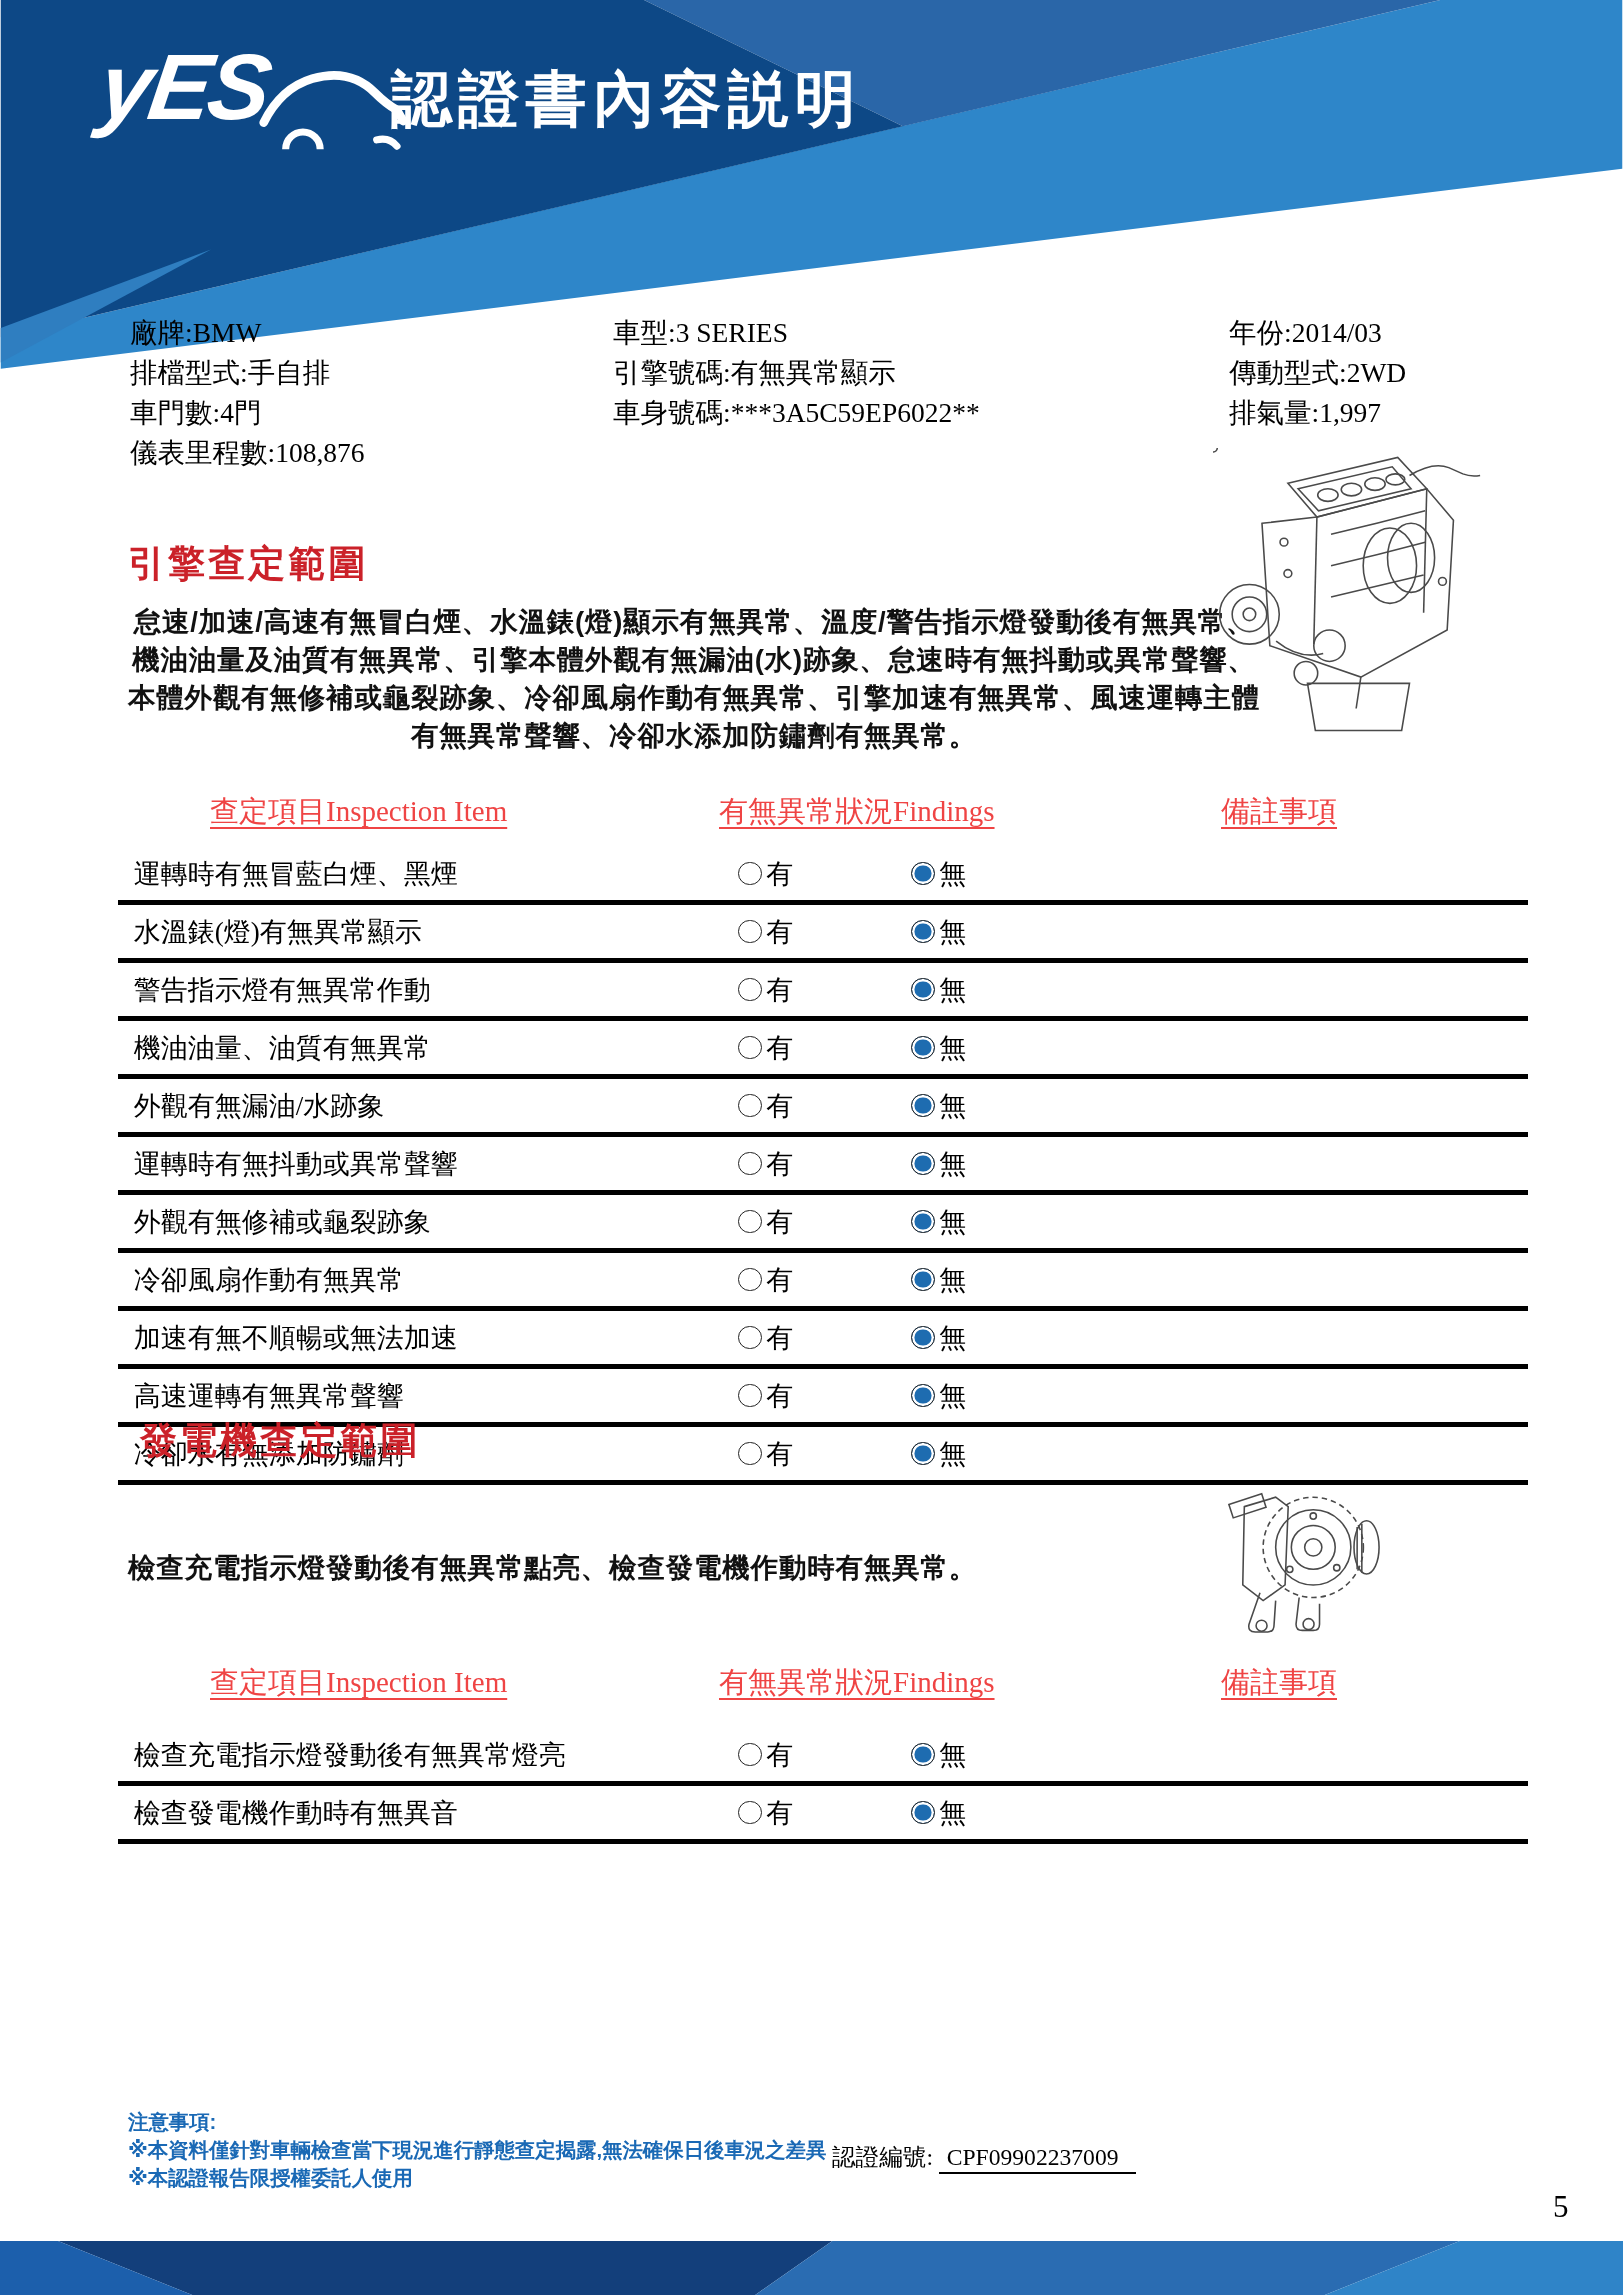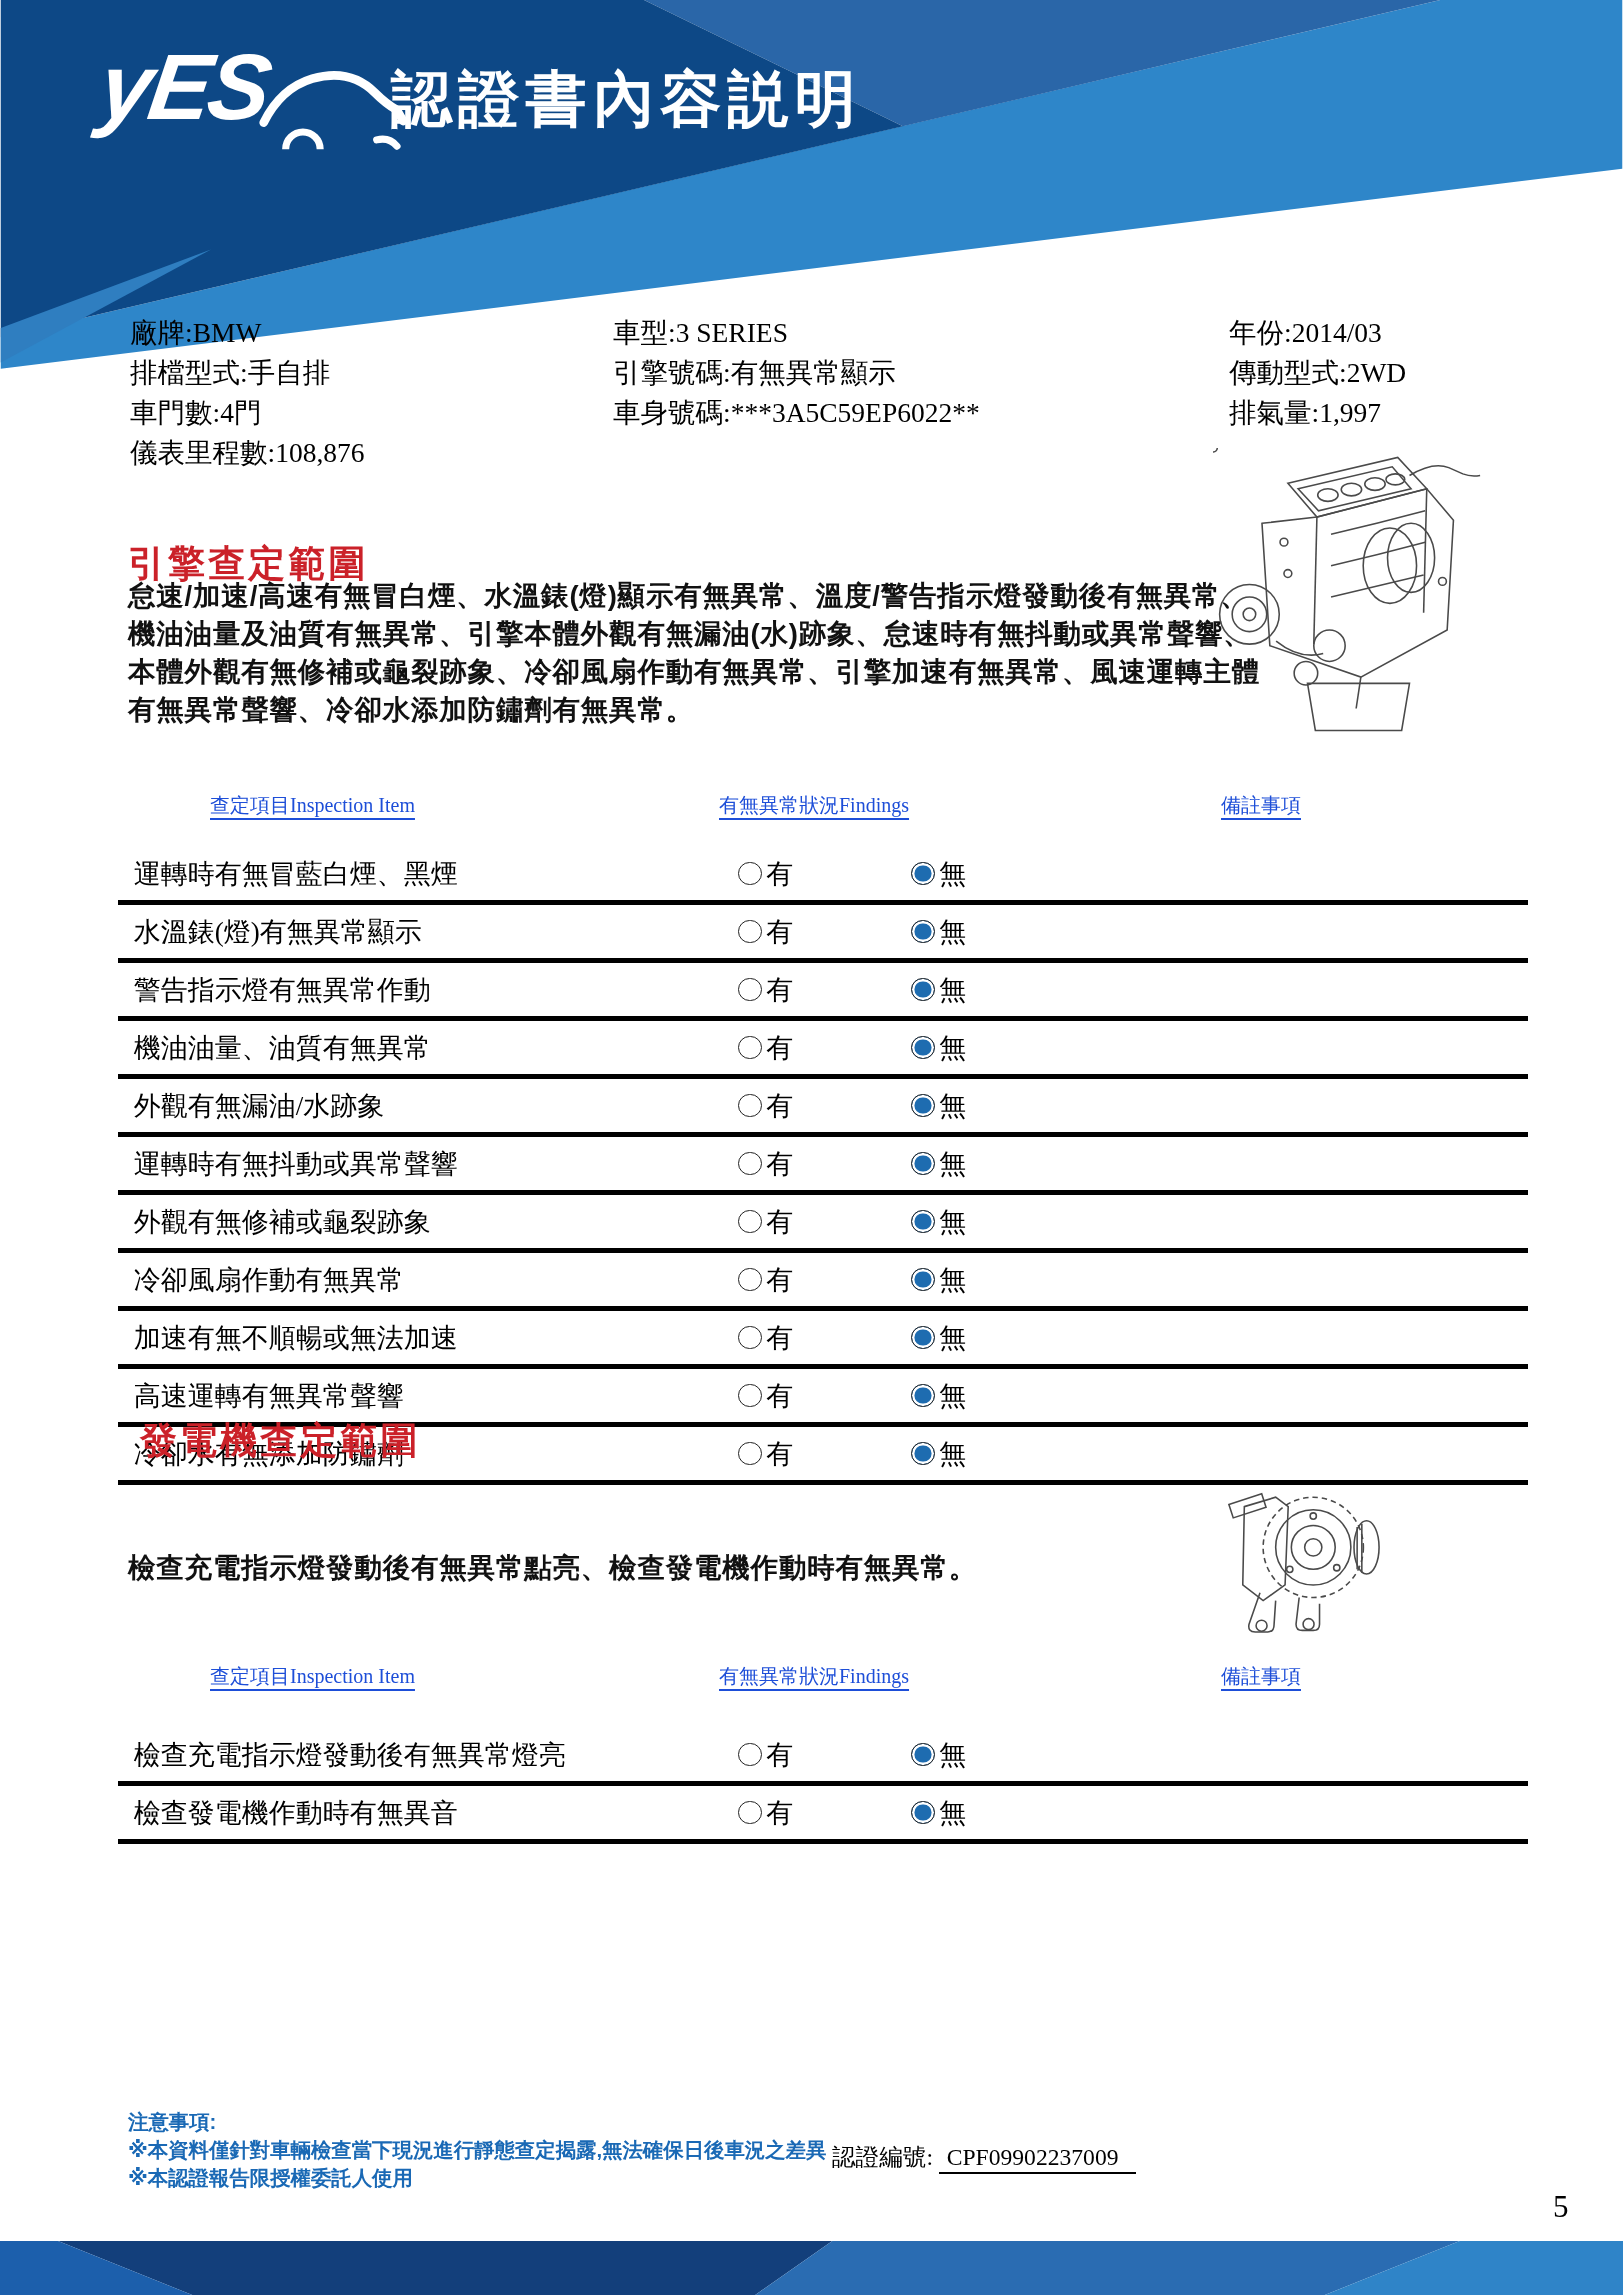--- a/index.html
+++ b/index.html
@@ -17,21 +17,21 @@
   
   .vcol{font-size:27.5px;color:#000;line-height:40px;white-space:nowrap;}
   #vcol1{left:130px;top:313px;}
   #vcol2{left:613px;top:313px;}
   #vcol3{left:1229px;top:313px;}
 
   .section-title{font-size:37px;font-weight:bold;color:#cb2129;line-height:1;letter-spacing:3.1px;}
   .bold-para{font-size:27.5px;font-weight:bold;color:#111;line-height:38px;letter-spacing:0.8px;white-space:nowrap;}
 
   
-  .thead{font-size:20px;color:#1d4ed8;white-space:nowrap;
+  .thead{font-size:29px;color:#ef4444;white-space:nowrap;
          text-decoration:underline;text-underline-offset:6.3px;text-decoration-thickness:1.6px;}
   .tbl{left:118px;width:1410px;}
   .trow{position:relative;height:53px;border-bottom:5.5px solid #000;}
   .trow .titem{position:absolute;left:15.7px;top:50%;transform:translateY(-50%);
                font-size:27px;color:#000;white-space:nowrap;}
   .radio{position:absolute;top:50%;transform:translateY(-50%);display:flex;align-items:center;gap:4.7px;}
   .radio .circ{display:inline-block;width:23.6px;height:23.6px;border-radius:50%;
                border:1.6px solid #222;background:#fff;box-sizing:border-box;}
   .radio .circ.fill{background:#1e6cb0;box-shadow:inset 0 0 0 2.4px #ffffff;}
   .radio b{font-weight:normal;font-size:27px;color:#000;}
@@ -81,21 +81,21 @@
       <div>車身號碼:***3A5C59EP6022**</div>
     </div>
   <div class="abs vcol" id="vcol3">
       <div>年份:2014/03</div>
       <div>傳動型式:2WD</div>
       <div>排氣量:1,997</div>
     </div>
 
   <div class="abs sans section-title" style="left:128px;top:545px;">引擎查定範圍</div>
 
-  <div class="abs sans bold-para" style="left:128px;top:577px;" id="engine-desc">
+  <div class="abs sans bold-para" style="left:128px;top:603px;text-align:center;" id="engine-desc">
       <div>怠速/加速/高速有無冒白煙、水溫錶(燈)顯示有無異常、溫度/警告指示燈發動後有無異常、</div>
       <div>機油油量及油質有無異常、引擎本體外觀有無漏油(水)跡象、怠速時有無抖動或異常聲響、</div>
       <div>本體外觀有無修補或龜裂跡象、冷卻風扇作動有無異常、引擎加速有無異常、風速運轉主體</div>
       <div>有無異常聲響、冷卻水添加防鏽劑有無異常。</div>
     </div>
 
   <svg class="abs lineart" style="left:1213px;top:448px;" width="291" height="306" viewBox="0 0 370 390">
     <polygon points="95,45 235,12 272,52 132,88"></polygon>
     <polygon points="108,52 228,24 252,52 134,80"></polygon>
     <ellipse cx="146" cy="60" rx="13" ry="8"></ellipse>

